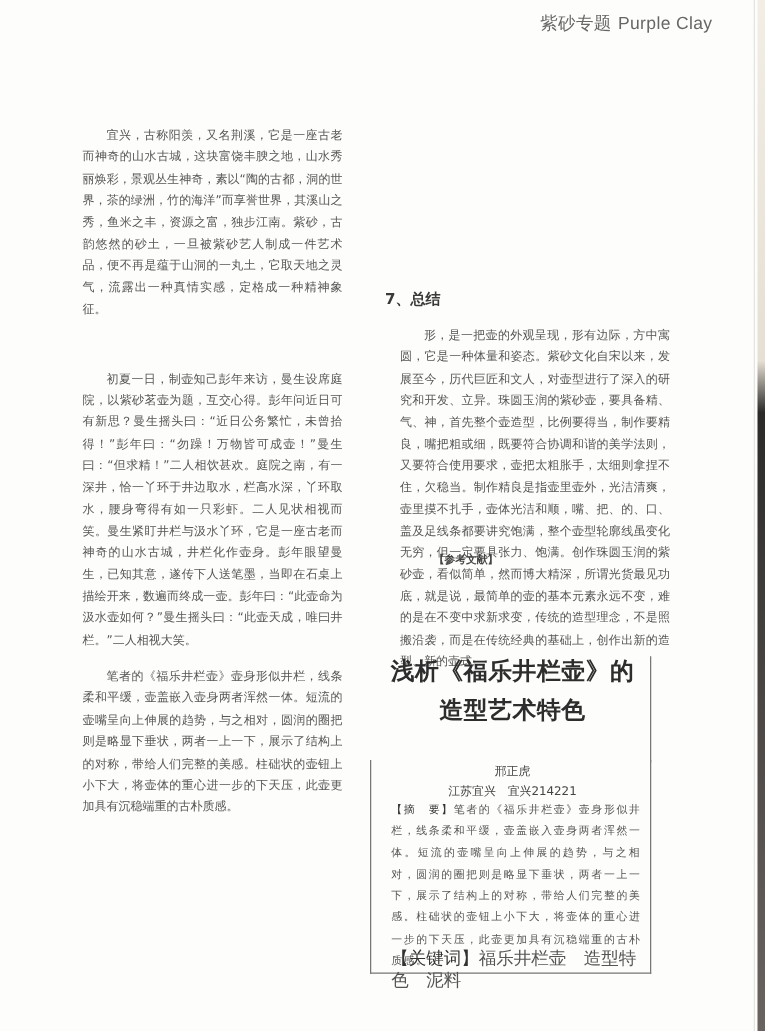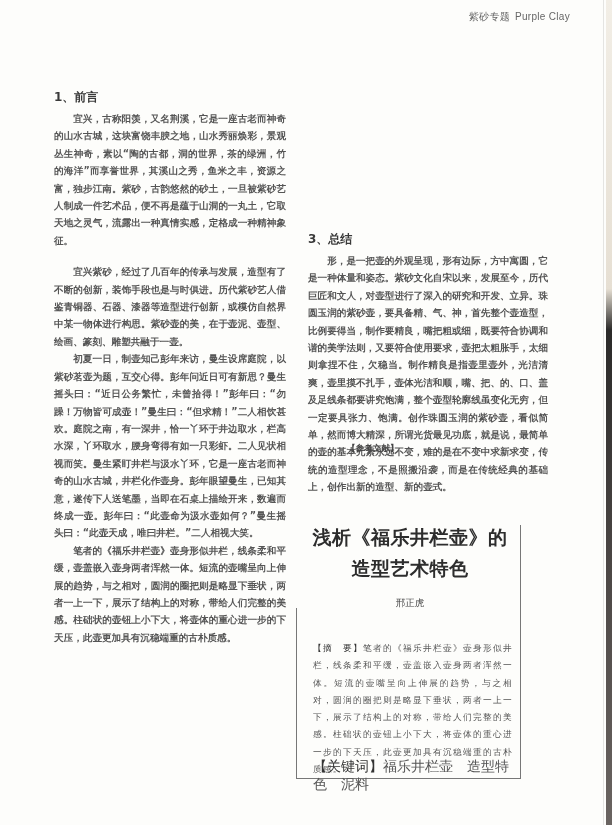--- a/index.html
+++ b/index.html
@@ -4,43 +4,43 @@
 <style>
   html, body { margin:0; padding:0; }
   body {
     width:612px; height:825px; position:relative; overflow:hidden;
     background:#fdfdfb;
     font-family:"DejaVu Sans", sans-serif;
     color:#4a4a4a;
   }
   .header {
     position:absolute; top:10px; right:42px;
-    font-size:10px; color:#666; letter-spacing:0.3px;
+    font-size:14px; color:#666; letter-spacing:0.3px;
   }
   .header .en { font-family:"Liberation Sans", sans-serif; margin-left:5px; }
   .right-edge {
     position:absolute; top:0; right:0; width:6px; height:825px;
     background:linear-gradient(to bottom,#f2eee6 0%,#e6dfd3 35%,#2b2a29 40%,#4d4846 70%,#6a6461 100%);
   }
   .right-edge-line {
     position:absolute; top:0; right:8px; width:1px; height:825px; background:#e4e4e2;
   }
   .col { position:absolute; font-size:9.6px; line-height:17.4px; text-align:justify; }
   .col-left { left:54px; top:88px; width:232px; }
   .col-right { left:308px; top:97px; width:240px; }
   .h { font-size:12px; font-weight:bold; color:#3a3a3a; margin:0 0 4px 0; line-height:18px; }
-  .p { text-indent:2em; margin:0; color:#555;font-weight:bold; }
+  .p { text-indent:2em; margin:12px; color:#555; }
   .gap { height:14px; }
   .refs { position:absolute; left:306px; top:441px; width:260px; font-size:8.6px; color:#555; line-height:14px;margin-left:41px; }
   .refs .rh { font-weight:bold; color:#444; }
   .title-block { position:absolute; left:305px; top:522px; width:210px; text-align:center; }
   .title-block .t {
     font-size:19px; font-weight:bold; color:#2d2d2d; line-height:31px; letter-spacing:0.5px;
   }
-  .title-block .author { font-size:9.5px; color:#444; margin-top:12px; line-height:14px; }
+  .title-block .author { font-size:9.5px; color:#444; margin-top:27px; line-height:14px; }
   .vline { position:absolute; left:520px; top:525px; width:1px; height:85px; background:#777; }
   .abstract-box {
     position:absolute; left:296px; top:608px; width:225px; height:171px;
     border-left:1px solid #777; border-bottom:1px solid #777; border-right:1px solid #777;
     box-sizing:border-box;
   }
   .abstract {
     position:absolute; left:313px; top:640px; width:200px;
     font-size:8.7px; line-height:17.3px; color:#555; letter-spacing:1.2px; text-align:justify;
   }
@@ -51,46 +51,45 @@
 <body>
 
 <div class="right-edge-line"></div>
 <div class="right-edge"></div>
 
 <div class="header">
   <span>紫砂专题</span><span class="en">Purple Clay</span>
 </div>
 
 <div class="col col-left">
-  <div class="h">1、前言</div>
   <p class="p">宜兴，古称阳羡，又名荆溪，它是一座古老而神奇的山水古城，这块富饶丰腴之地，山水秀丽焕彩，景观丛生神奇，素以“陶的古都，洞的世界，茶的绿洲，竹的海洋”而享誉世界，其溪山之秀，鱼米之丰，资源之富，独步江南。紫砂，古韵悠然的砂土，一旦被紫砂艺人制成一件艺术品，便不再是蕴于山洞的一丸土，它取天地之灵气，流露出一种真情实感，定格成一种精神象征。</p>
   <div class="gap"></div>
-  <p class="p">宜兴紫砂，经过了几百年的传承与发展，造型有了不断的创新，装饰手段也是与时俱进。历代紫砂艺人借鉴青铜器、石器、漆器等造型进行创新，或模仿自然界中某一物体进行构思。紫砂壶的美，在于壶泥、壶型、绘画、篆刻、雕塑共融于一壶。</p>
   <p class="p">初夏一日，制壶知己彭年来访，曼生设席庭院，以紫砂茗壶为题，互交心得。彭年问近日可有新思？曼生摇头曰：“近日公务繁忙，未曾拾得！”彭年曰：“勿躁！万物皆可成壶！”曼生曰：“但求精！”二人相饮甚欢。庭院之南，有一深井，恰一丫环于井边取水，栏高水深，丫环取水，腰身弯得有如一只彩虾。二人见状相视而笑。曼生紧盯井栏与汲水丫环，它是一座古老而神奇的山水古城，井栏化作壶身。彭年眼望曼生，已知其意，遂传下人送笔墨，当即在石桌上描绘开来，数遍而终成一壶。彭年曰：“此壶命为汲水壶如何？”曼生摇头曰：“此壶天成，唯曰井栏。”二人相视大笑。</p>
   <p class="p">笔者的《福乐井栏壶》壶身形似井栏，线条柔和平缓，壶盖嵌入壶身两者浑然一体。短流的壶嘴呈向上伸展的趋势，与之相对，圆润的圈把则是略显下垂状，两者一上一下，展示了结构上的对称，带给人们完整的美感。柱础状的壶钮上小下大，将壶体的重心进一步的下天压，此壶更加具有沉稳端重的古朴质感。</p>
 </div>
 
 <div class="col col-right">
   <p class="p" style="text-indent:0;margin-top:-999px;visibility:hidden;height:0" aria-hidden="true"></p>
 
 </div>
 
 <div class="col" style="left:308px;top:230px;width:240px;">
-  <div class="h">3、总结</div>
+  <div class="h">7、总结</div>
   <p class="p">形，是一把壶的外观呈现，形有边际，方中寓圆，它是一种体量和姿态。紫砂文化自宋以来，发展至今，历代巨匠和文人，对壶型进行了深入的研究和开发、立异。珠圆玉润的紫砂壶，要具备精、气、神，首先整个壶造型，比例要得当，制作要精良，嘴把粗或细，既要符合协调和谐的美学法则，又要符合使用要求，壶把太粗胀手，太细则拿捏不住，欠稳当。制作精良是指壶里壶外，光洁清爽，壶里摸不扎手，壶体光洁和顺，嘴、把、的、口、盖及足线条都要讲究饱满，整个壶型轮廓线虽变化无穷，但一定要具张力、饱满。创作珠圆玉润的紫砂壶，看似简单，然而博大精深，所谓光货最见功底，就是说，最简单的壶的基本元素永远不变，难的是在不变中求新求变，传统的造型理念，不是照搬沿袭，而是在传统经典的基础上，创作出新的造型、新的壶式。</p>
 </div>
 
 <div class="refs">
   <div class="rh">【参考文献】</div>
 </div>
 
 <div class="title-block">
   <div class="t">浅析《福乐井栏壶》的</div>
   <div class="t">造型艺术特色</div>
   <div class="author">邢正虎</div>
+  <div class="author" style="margin-top:2px">江苏宜兴　宜兴214221</div>
 </div>
 <div class="vline"></div>
 
 <div class="abstract-box"></div>
 <div class="abstract">
   <span class="lbl">【摘　要】</span><span>笔者的《福乐井栏壶》壶身形似井栏，线条柔和平缓，壶盖嵌入壶身两者浑然一体。短流的壶嘴呈向上伸展的趋势，与之相对，圆润的圈把则是略显下垂状，两者一上一下，展示了结构上的对称，带给人们完整的美感。柱础状的壶钮上小下大，将壶体的重心进一步的下天压，此壶更加具有沉稳端重的古朴质感。</span>
 </div>
 <div class="keywords">
   <span class="lbl">【关键词】</span><span>福乐井栏壶　造型特色　泥料</span>
 </div>

